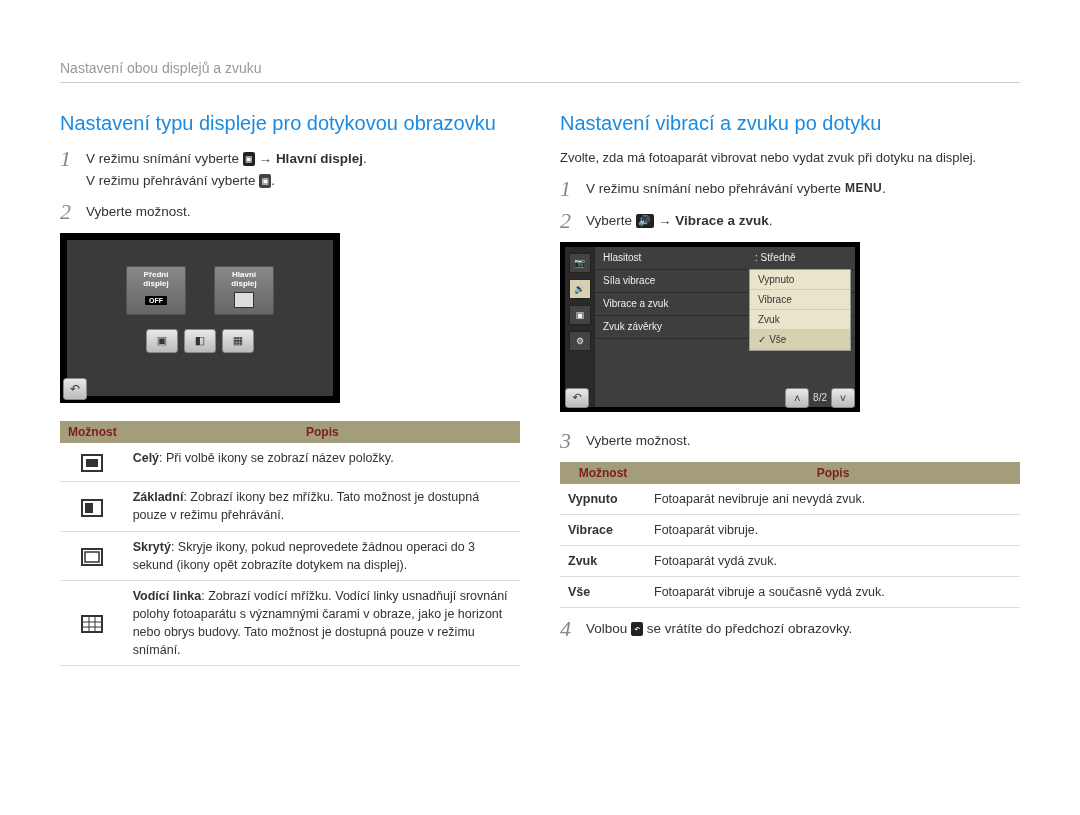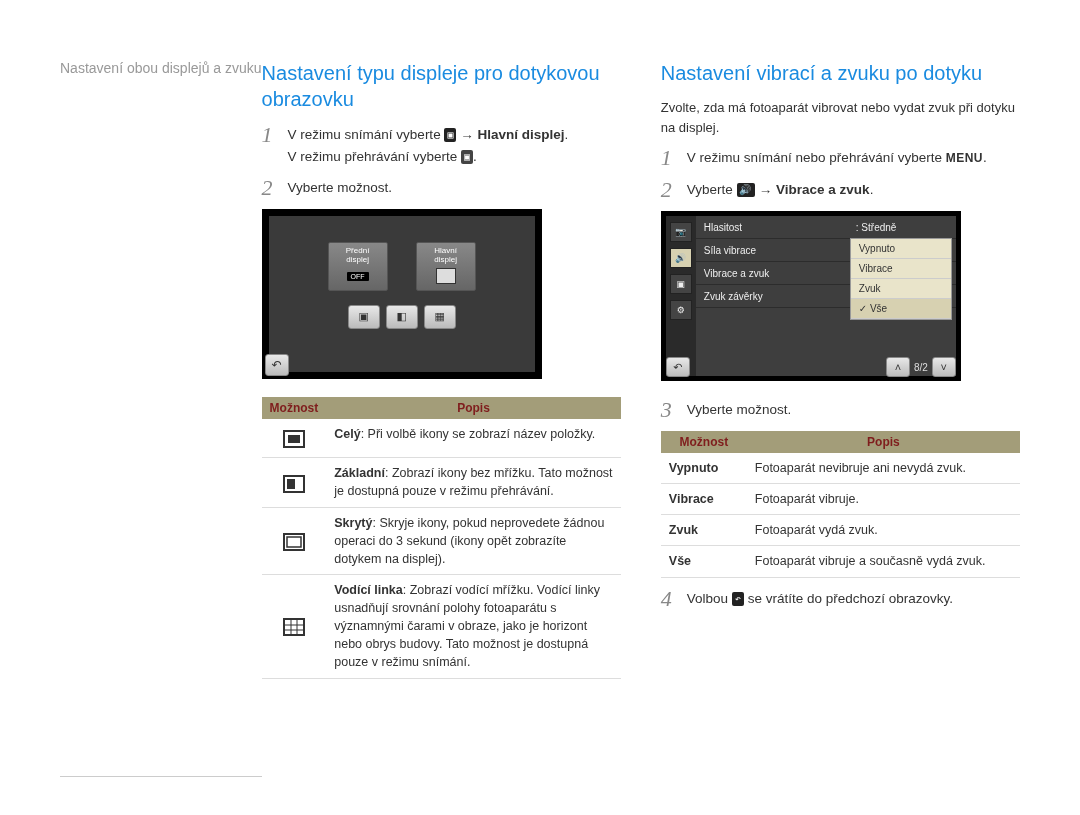--- a/index.html
+++ b/index.html
@@ -8,35 +8,36 @@
     font-family: Arial, Helvetica, sans-serif;
     background: #fff;
     color: #333;
     width: 1080px;
     height: 815px;
     box-sizing: border-box;
   }
   .page {
     padding: 60px 60px 20px 60px;
     display: flex;
-    flex-direction: row;
+    flex-direction: column;
     height: 100%;
     box-sizing: border-box;
   }
   .breadcrumb {
     font-size: 14px;
     color: #999;
     border-bottom: 1px solid #ccc;
     padding-bottom: 6px;
     margin-bottom: 18px;
   }
   .columns {
     display: flex;
     gap: 40px;
     flex: 1;
+    margin-top: 9px;
   }
   .col {
     flex: 1;
     min-width: 0;
   }
   h2.section-title {
     color: #1a8be0;
     font-weight: 400;
     font-size: 20px;
     margin: 0 0 12px 0;
@@ -108,20 +109,21 @@
     background: #3a3a3a;
     display: flex;
     flex-direction: column;
     align-items: center;
     justify-content: flex-start;
   }
   .disp-row {
     display: flex;
     gap: 28px;
     margin-top: 26px;
+    font-weight: bold;
   }
   .disp-tile {
     width: 58px;
     background: linear-gradient(180deg,#888,#666);
     border: 1px solid #555;
     border-radius: 2px;
     padding: 4px 0 6px 0;
     text-align: center;
   }
   .disp-tile span {

